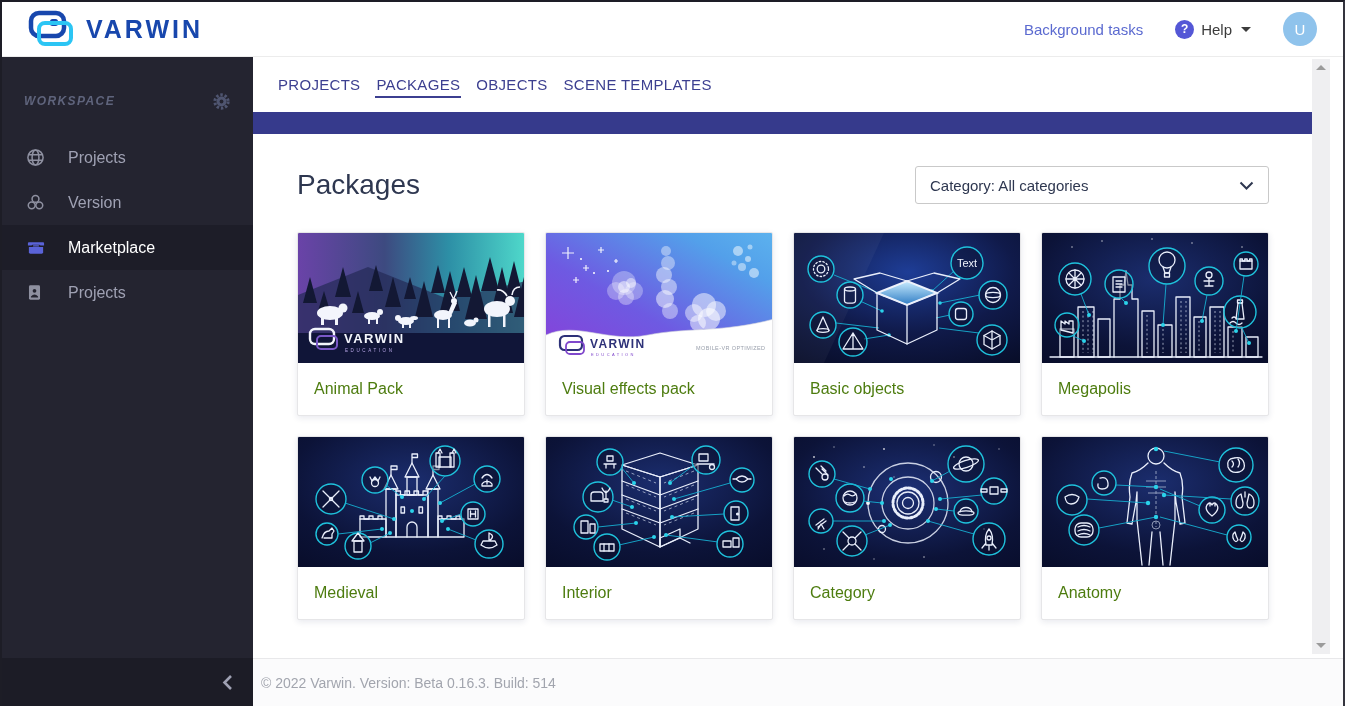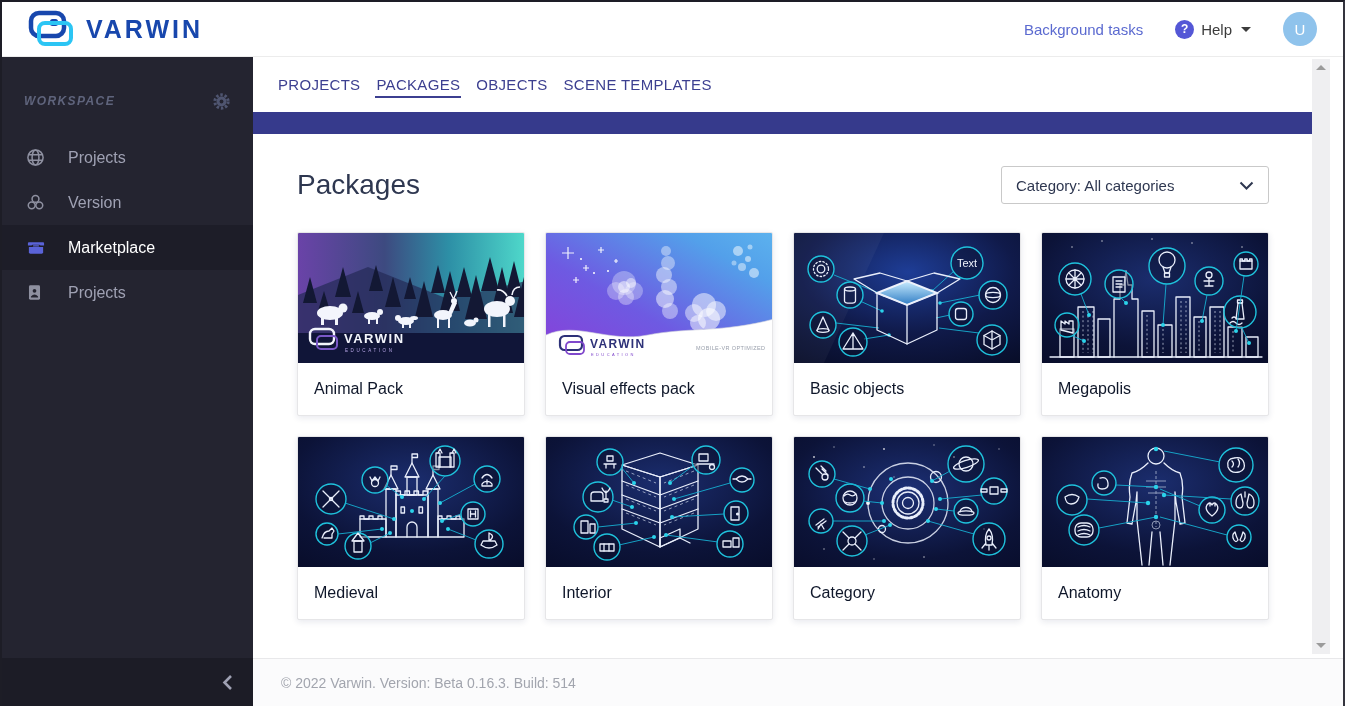--- a/index.html
+++ b/index.html
@@ -48,31 +48,31 @@
   
   .main { flex:1; display:flex; flex-direction:column; position:relative; background:#fff; min-width:0; }
   .tabs { height:55px; flex:0 0 55px; display:flex; align-items:center; gap:14px; padding:0 24px; }
   .tab { font-size:15px; color:#3c3f90; font-weight:500; letter-spacing:.3px; padding:5px 1px 3px;
     border-bottom:2px solid transparent; cursor:pointer; }
   .tab.active { border-bottom-color:#3c3f90; }
   .banner { height:22px; flex:0 0 22px; background:#363a8c; margin-right:30px; }
   .content { flex:1; padding:32px 0 0 44px; overflow:hidden; }
   .content-head { width:972px; display:flex; align-items:center; justify-content:space-between; margin-bottom:28px; }
   .page-title { font-size:28px; color:#2e3750; }
-  .select { width:268px; height:38px; border:1px solid #c9c9c9; border-radius:3px; background:#fff;
+  .select { width:354px; height:38px; border:1px solid #c9c9c9; border-radius:3px; background:#fff;
     display:flex; align-items:center; justify-content:space-between; padding:0 14px;
     font-size:15px; color:#2e3750; cursor:pointer; }
   .cards-grid { display:grid; grid-template-columns:repeat(4,228px); gap:20px; }
   .card { border:1px solid #e6e6e8; border-radius:2px; overflow:hidden; background:#fff;
     box-shadow:0 2px 6px rgba(30,40,90,.10); cursor:pointer; }
   .card-img { display:block; width:228px; height:130px; }
-  .card-title { padding:17px 16px; font-size:16px; color:#0f172a; }
+  .card-title { padding:17px 16px; font-size:16px; color:#4d7c0f; }
 
   .main-footer { height:48px; flex:0 0 48px; border-top:1px solid #e8e8ea; background:#fbfbfc;
-    display:flex; align-items:center; padding:0 28px; font-size:14px; color:#a2a5ae; }
+    display:flex; align-items:center; padding:0 8px; font-size:14px; color:#a2a5ae; }
 
   
   .scrollbar { position:absolute; top:2px; right:13px; bottom:52px; width:18px; background:#efeff1;
     display:flex; flex-direction:column; justify-content:space-between; align-items:center; padding:6px 0; z-index:5; }
   .arrow-up { width:0; height:0; border-left:5px solid transparent; border-right:5px solid transparent;
     border-bottom:5px solid #9b9b9b; cursor:pointer; }
   .arrow-down { width:0; height:0; border-left:5px solid transparent; border-right:5px solid transparent;
     border-top:5px solid #9b9b9b; cursor:pointer; }
 
   

